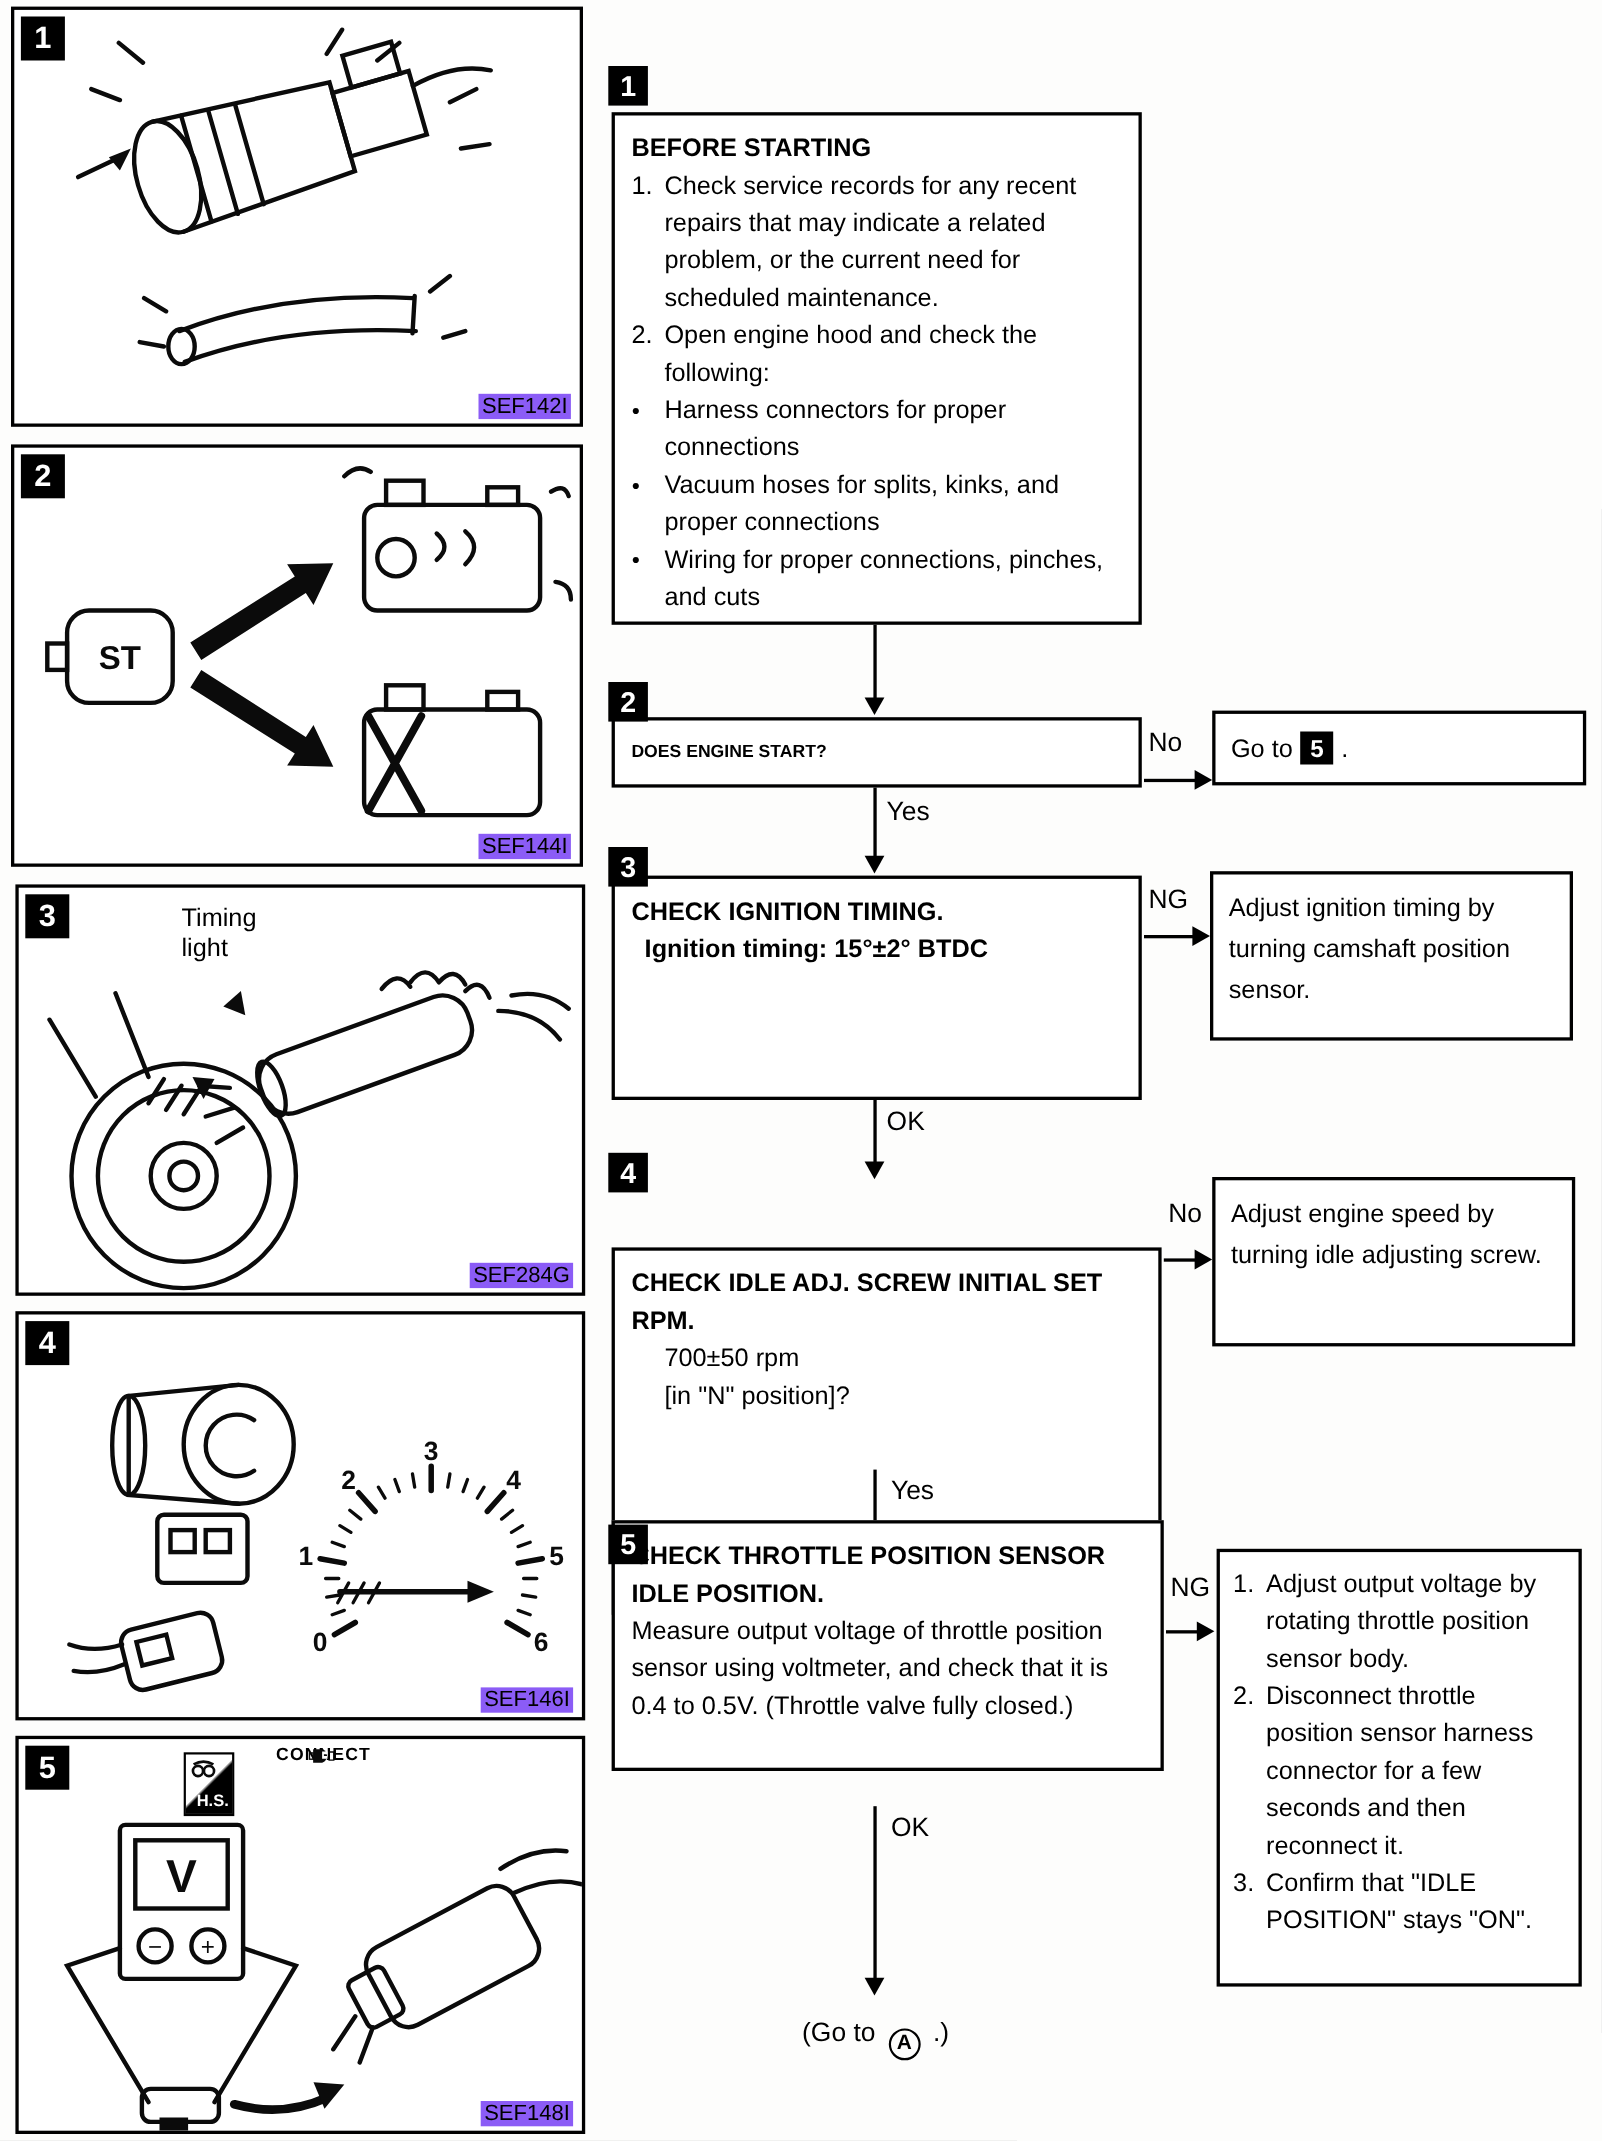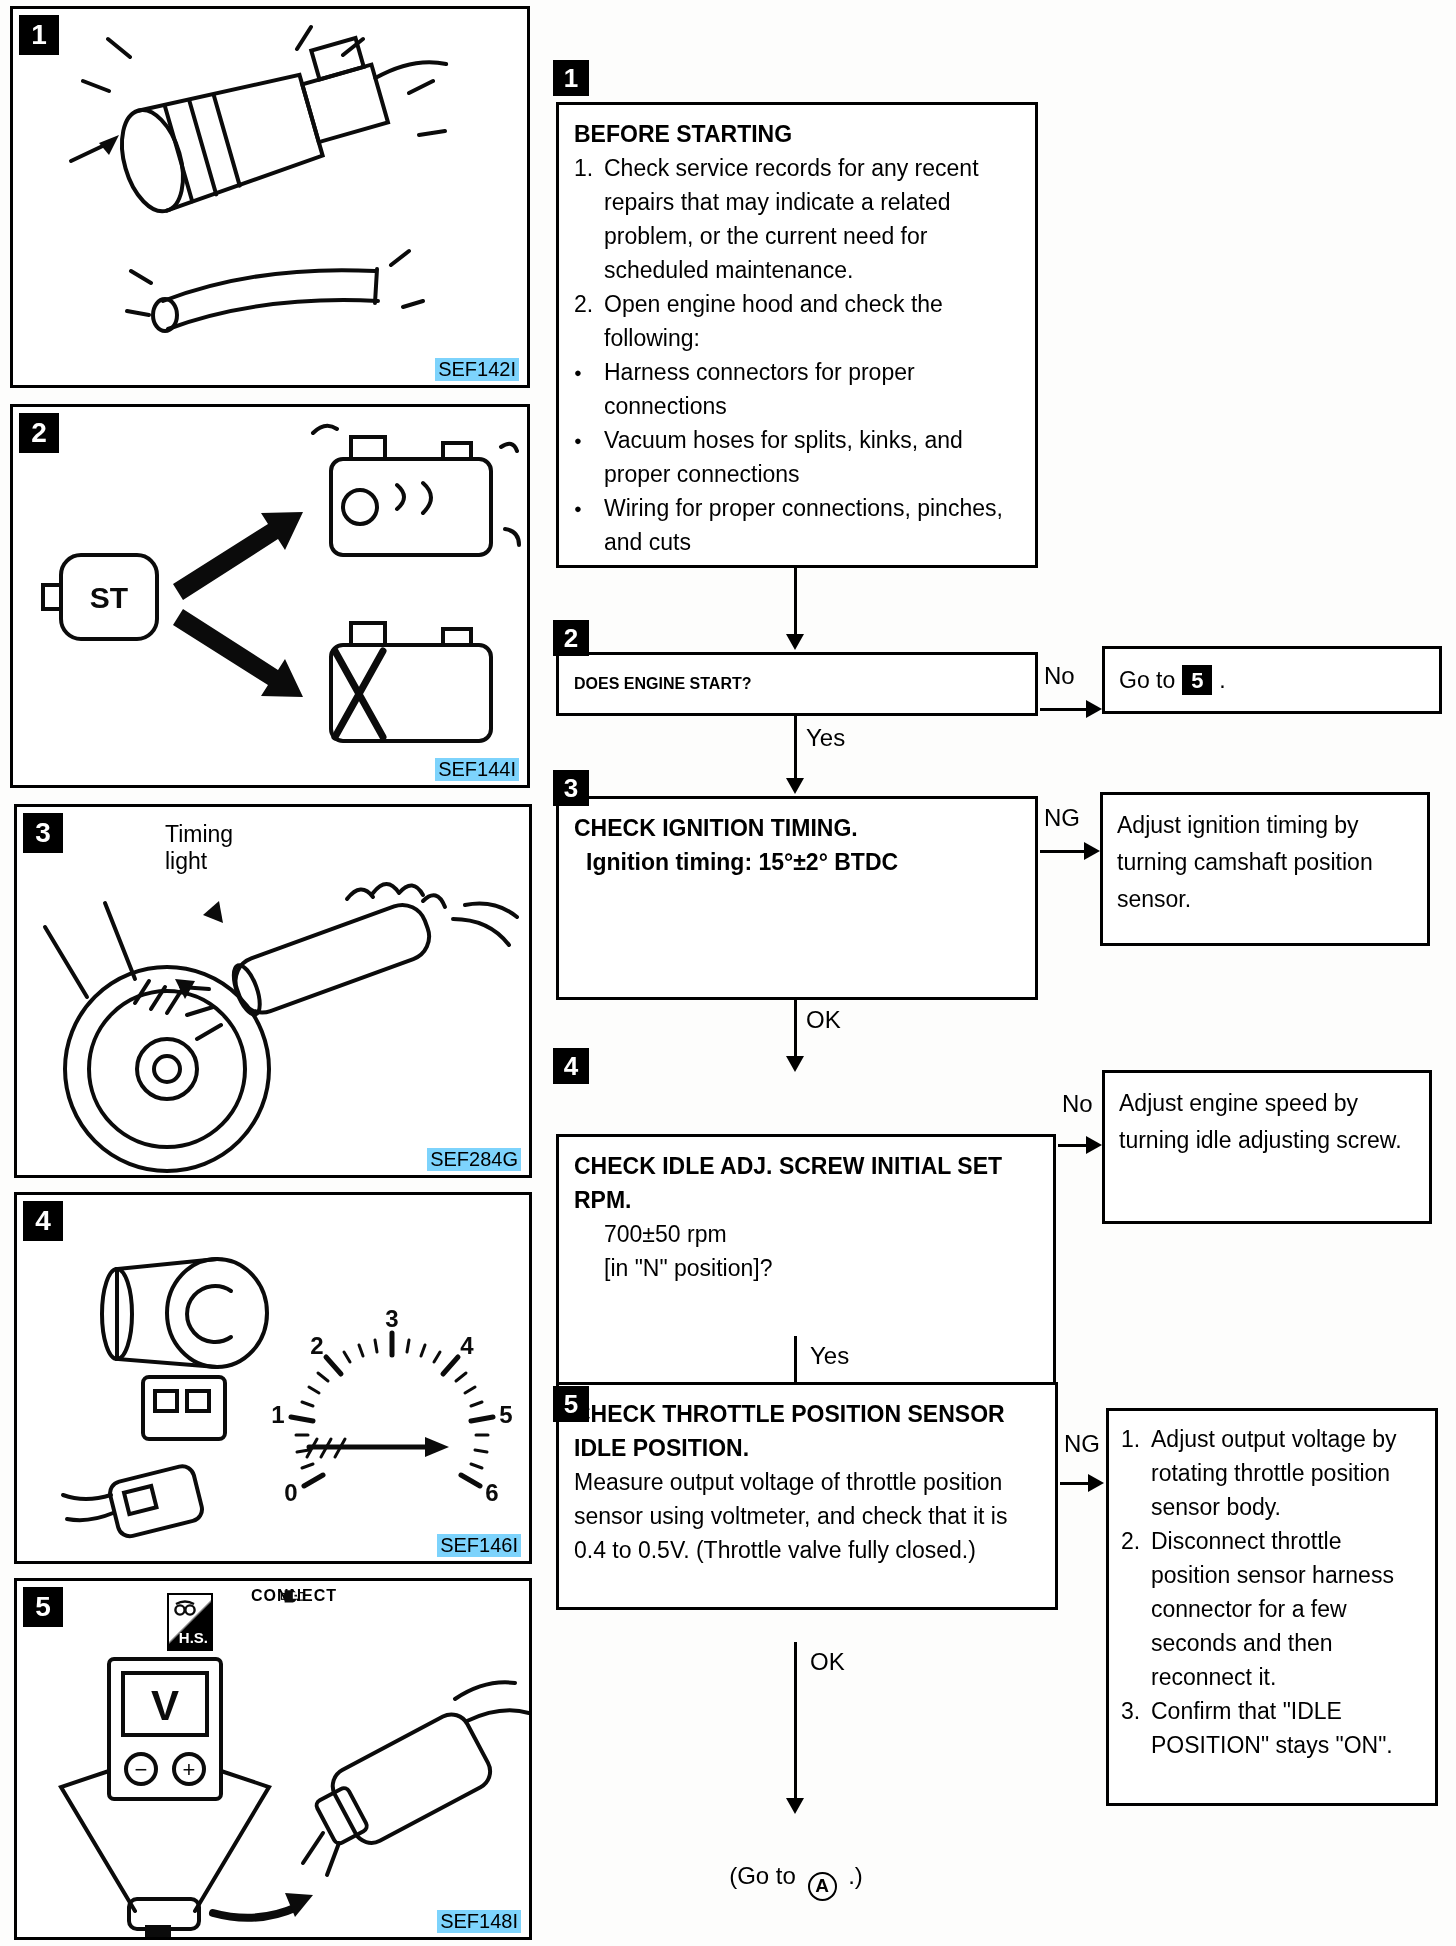--- a/index.html
+++ b/index.html
@@ -9,21 +9,21 @@
   }
   
   .illus { position:absolute; border:3px solid #000; background:#fff; box-sizing:border-box; }
   .illus svg { position:absolute; left:0; top:0; width:100%; height:100%; }
   .numbadge {
     position:absolute; background:#000; color:#fff; font-weight:bold;
     display:flex; align-items:center; justify-content:center; z-index:4;
   }
   .panel-badge { width:40px; height:40px; font-size:28px; left:6px; top:6px; }
   .flow-badge  { width:36px; height:36px; font-size:26px; }
-  .ref { position:absolute; right:8px; bottom:4px; font-size:20px; background:#7dd3fc; padding:0 3px; z-index:3; }
+  .ref { position:absolute; right:8px; bottom:4px; font-size:20px; background:#8b5cf6; padding:0 3px; z-index:3; }
   .caption { position:absolute; font-size:23px; line-height:27px; z-index:3; }
   
   .flowbox {
     position:absolute; border:3px solid #000; background:#fff; box-sizing:border-box;
     padding:12px 15px; font-size:23px; line-height:34px;
   }
   .flowbox .title { font-weight:bold; }
   .flowbox .spec { font-weight:bold; margin-left:12px; }
   .flowbox .indent { margin-left:30px; }
   .sidebox {
@@ -39,21 +39,21 @@
   .hline { position:absolute; height:3px; background:#000; }
   .head-down { position:absolute; width:0; height:0;
     border-left:9px solid transparent; border-right:9px solid transparent; border-top:16px solid #000; }
   .head-right { position:absolute; width:0; height:0;
     border-top:9px solid transparent; border-bottom:9px solid transparent; border-left:16px solid #000; }
   .branch { position:absolute; font-size:24px; }
   .inline-badge {
     display:inline-flex; width:30px; height:30px; background:#000; color:#fff; font-weight:bold;
     font-size:22px; align-items:center; justify-content:center; vertical-align:-7px; margin:0 7px;
   }
-  .goto-end { position:absolute; font-size:24px; text-align:center;margin-top:28px; }
+  .goto-end { position:absolute; font-size:24px; text-align:center; }
   .circleA {
     display:inline-flex; width:29px; height:29px; border:2.5px solid #000; border-radius:50%;
     font-weight:bold; font-size:19px; align-items:center; justify-content:center;
     vertical-align:-8px; margin:0 5px; box-sizing:border-box;
   }
   .gobox-inner { display:flex; align-items:center; height:100%; }
   
   .hs-icon {
     position:absolute; left:150px; top:12px; width:46px; height:58px; z-index:3;
     border:2px solid #000; box-sizing:border-box;

